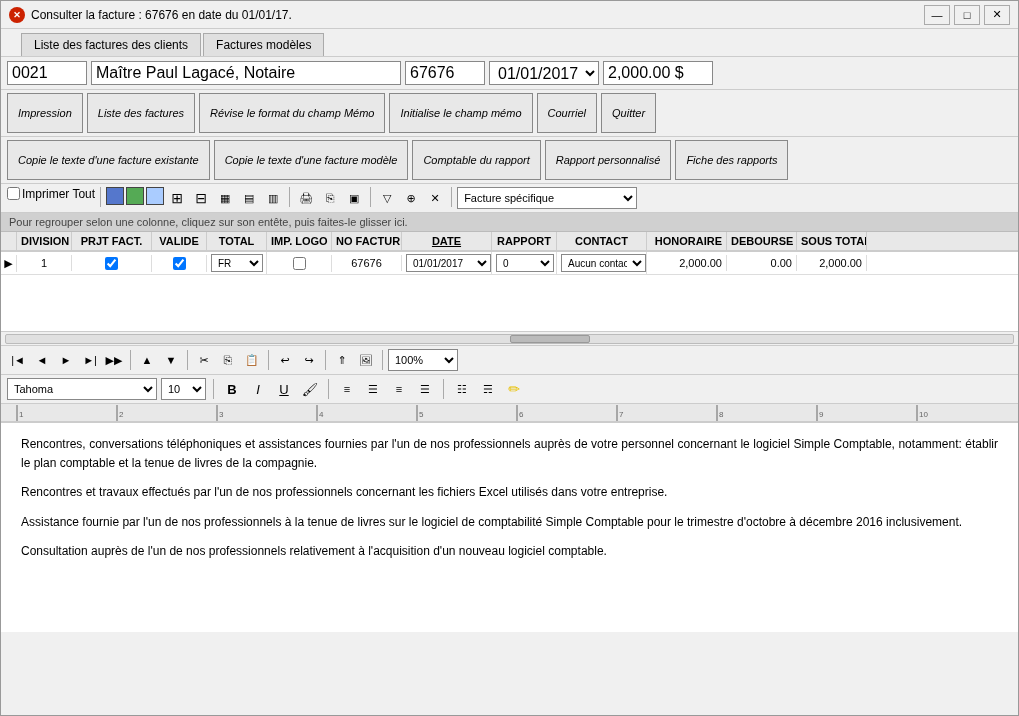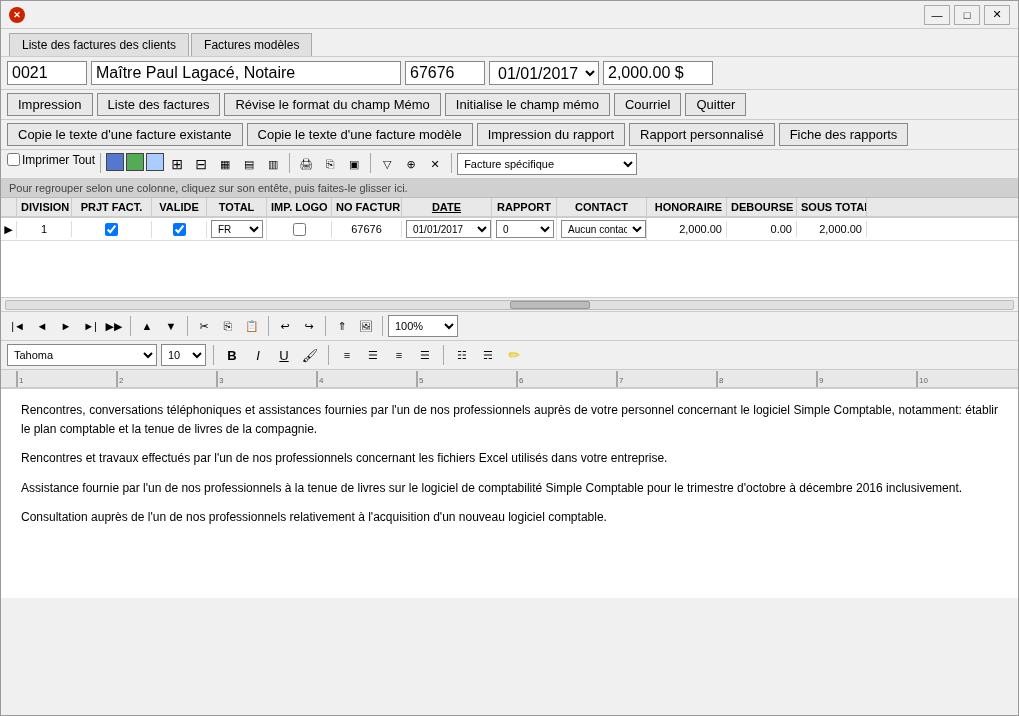--- a/index.html
+++ b/index.html
@@ -48,21 +48,21 @@
       border: 1px solid #aaa;
       cursor: pointer;
       display: flex;
       align-items: center;
       justify-content: center;
       font-size: 11px;
     }
     .tabs-bar {
       background: #f0f0f0;
       display: flex;
-      padding: 4px 8px 0;
+      padding: 4px 20px 0;
       gap: 2px;
       border-bottom: 1px solid #ccc;
       align-items: center;
     }
     .tab {
       padding: 4px 12px;
       border: 1px solid #aaa;
       border-bottom: none;
       background: #e0e0e0;
       cursor: pointer;
@@ -89,24 +89,25 @@
       padding: 3px 6px;
       background: #f0f0f0;
       border-bottom: 1px solid #ccc;
       gap: 4px;
       flex-wrap: wrap;
     }
     .btn {
       border: 1px solid #888;
       background: #e8e8e8;
       padding: 2px 10px;
-      font-size: 13px;
+      font-size: 11px;
       cursor: pointer;
-      height: 23px;
+      height: 40px;
       white-space: nowrap;
+      font-style: italic;
     }
     .toolbar-row2 {
       display: flex;
       align-items: center;
       padding: 3px 6px;
       background: #f0f0f0;
       border-bottom: 1px solid #ccc;
       gap: 4px;
       flex-wrap: wrap;
     }
@@ -246,20 +247,21 @@
       align-items: center;
       justify-content: center;
     }
   </style>
 </head>
 <body>
 
 <div class="title-bar">
   <div class="title-bar-left">
     <div class="title-icon">✕</div>
+    <span>Consulter la facture : 67676 en date du 01/01/17.</span>
   </div>
   <div class="title-bar-controls">
     <button class="title-btn">—</button>
     <button class="title-btn">□</button>
     <button class="title-btn">✕</button>
   </div>
 </div>
 
 <div class="tabs-bar">
   <div class="tab">Liste des factures des clients</div>
@@ -281,21 +283,21 @@
   <button class="btn">Liste des factures</button>
   <button class="btn">Révise le format du champ Mémo</button>
   <button class="btn">Initialise le champ mémo</button>
   <button class="btn">Courriel</button>
   <button class="btn">Quitter</button>
 </div>
 
 <div class="toolbar-row2">
   <button class="btn">Copie le texte d'une facture existante</button>
   <button class="btn">Copie le texte d'une facture modèle</button>
-  <button class="btn">Impression du rapport</button>
+  <button class="btn">Comptable du rapport</button>
   <button class="btn">Rapport personnalisé</button>
   <button class="btn">Fiche des rapports</button>
 </div>
 
 <div class="icon-toolbar">
   <input type="checkbox" style="">
   <span>Imprimer Tout</span>
   <div class="separator"></div>
 
   <button class="icon-btn" style="background:#5577cc; width:18px; height:18px; border:1px solid #444;"></button>

